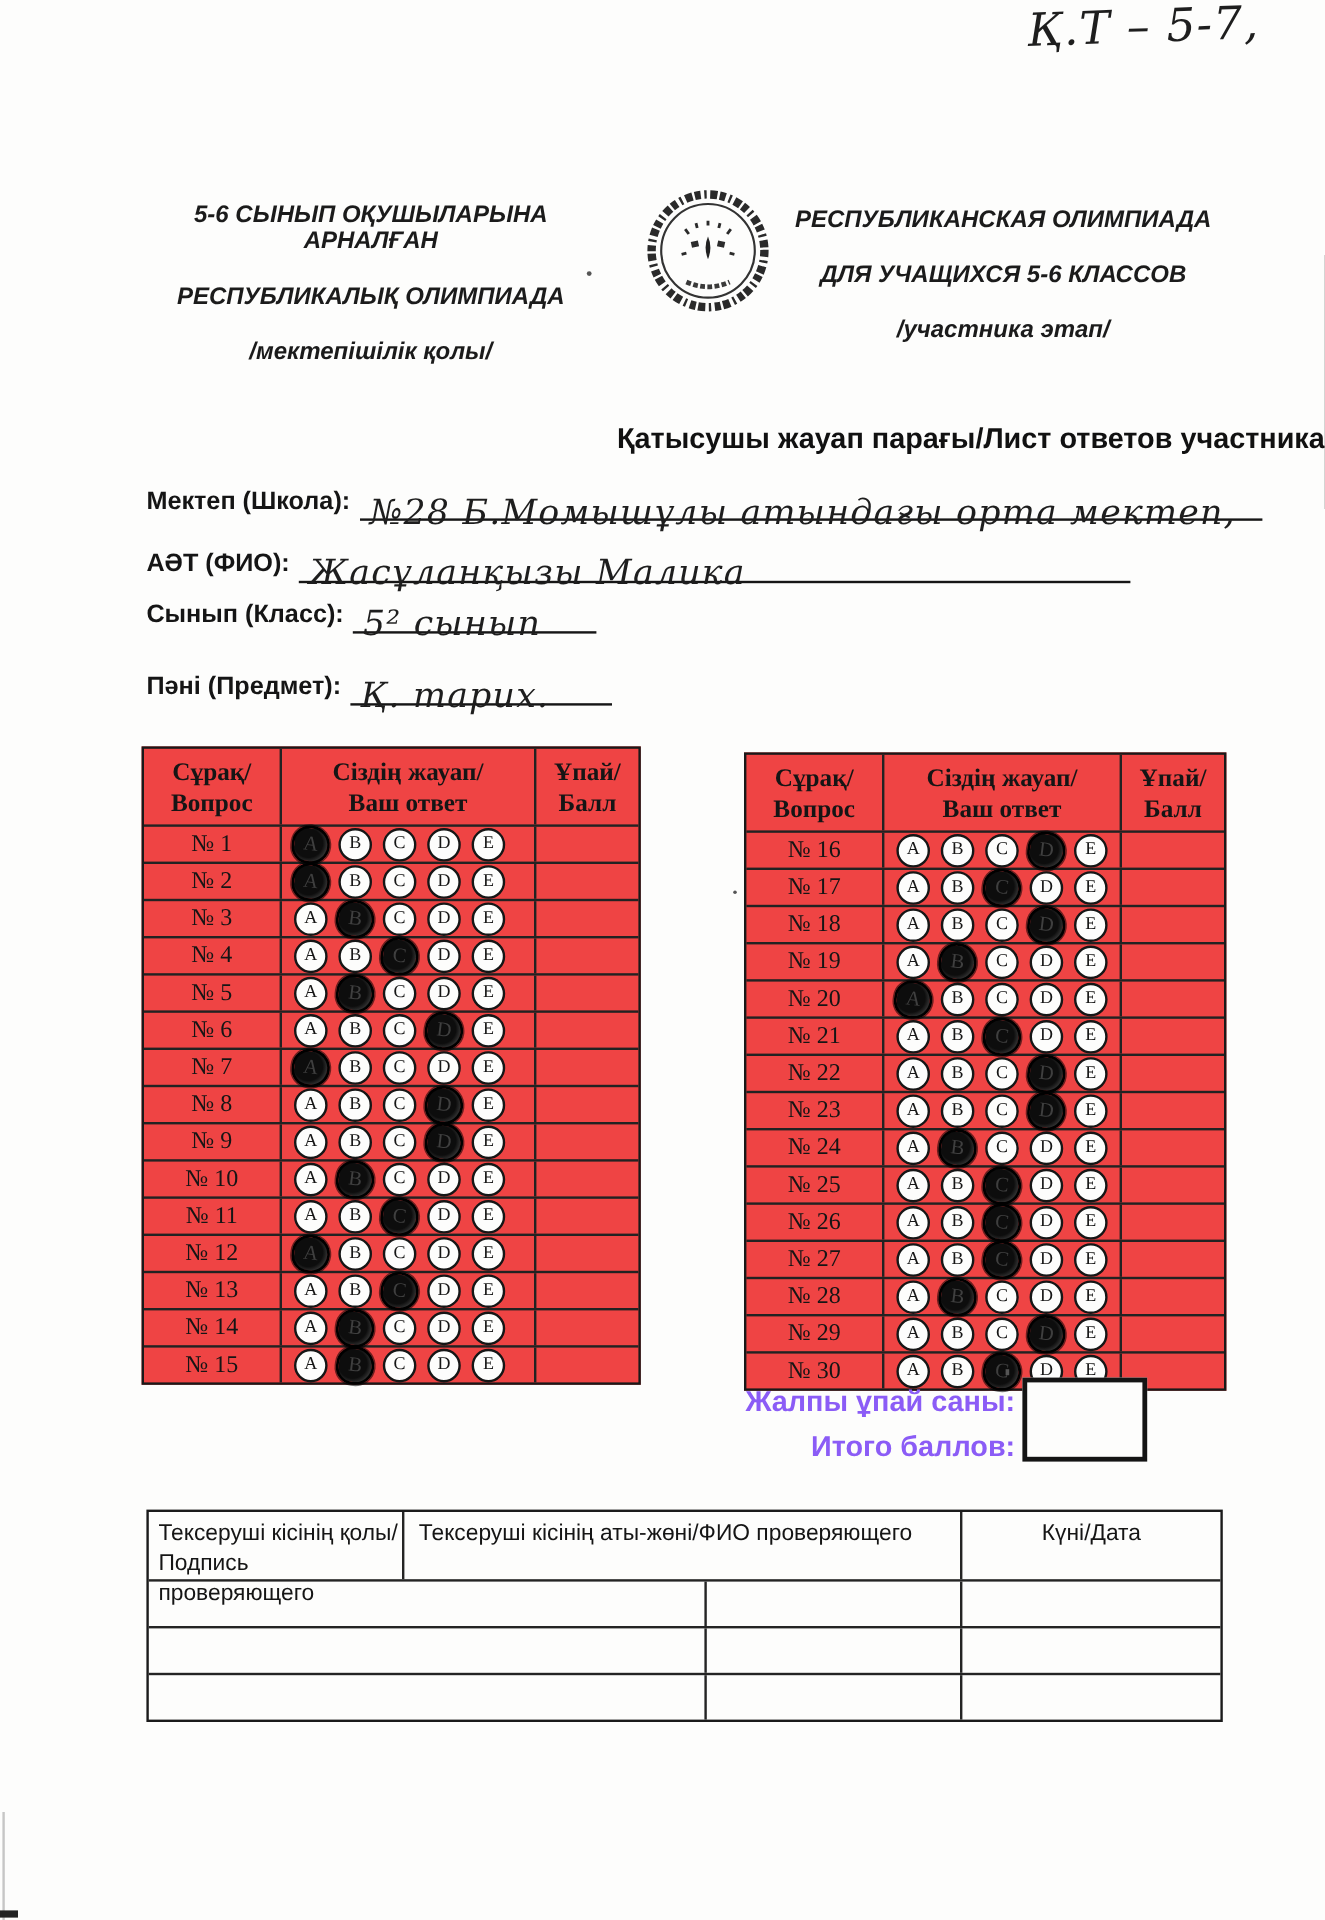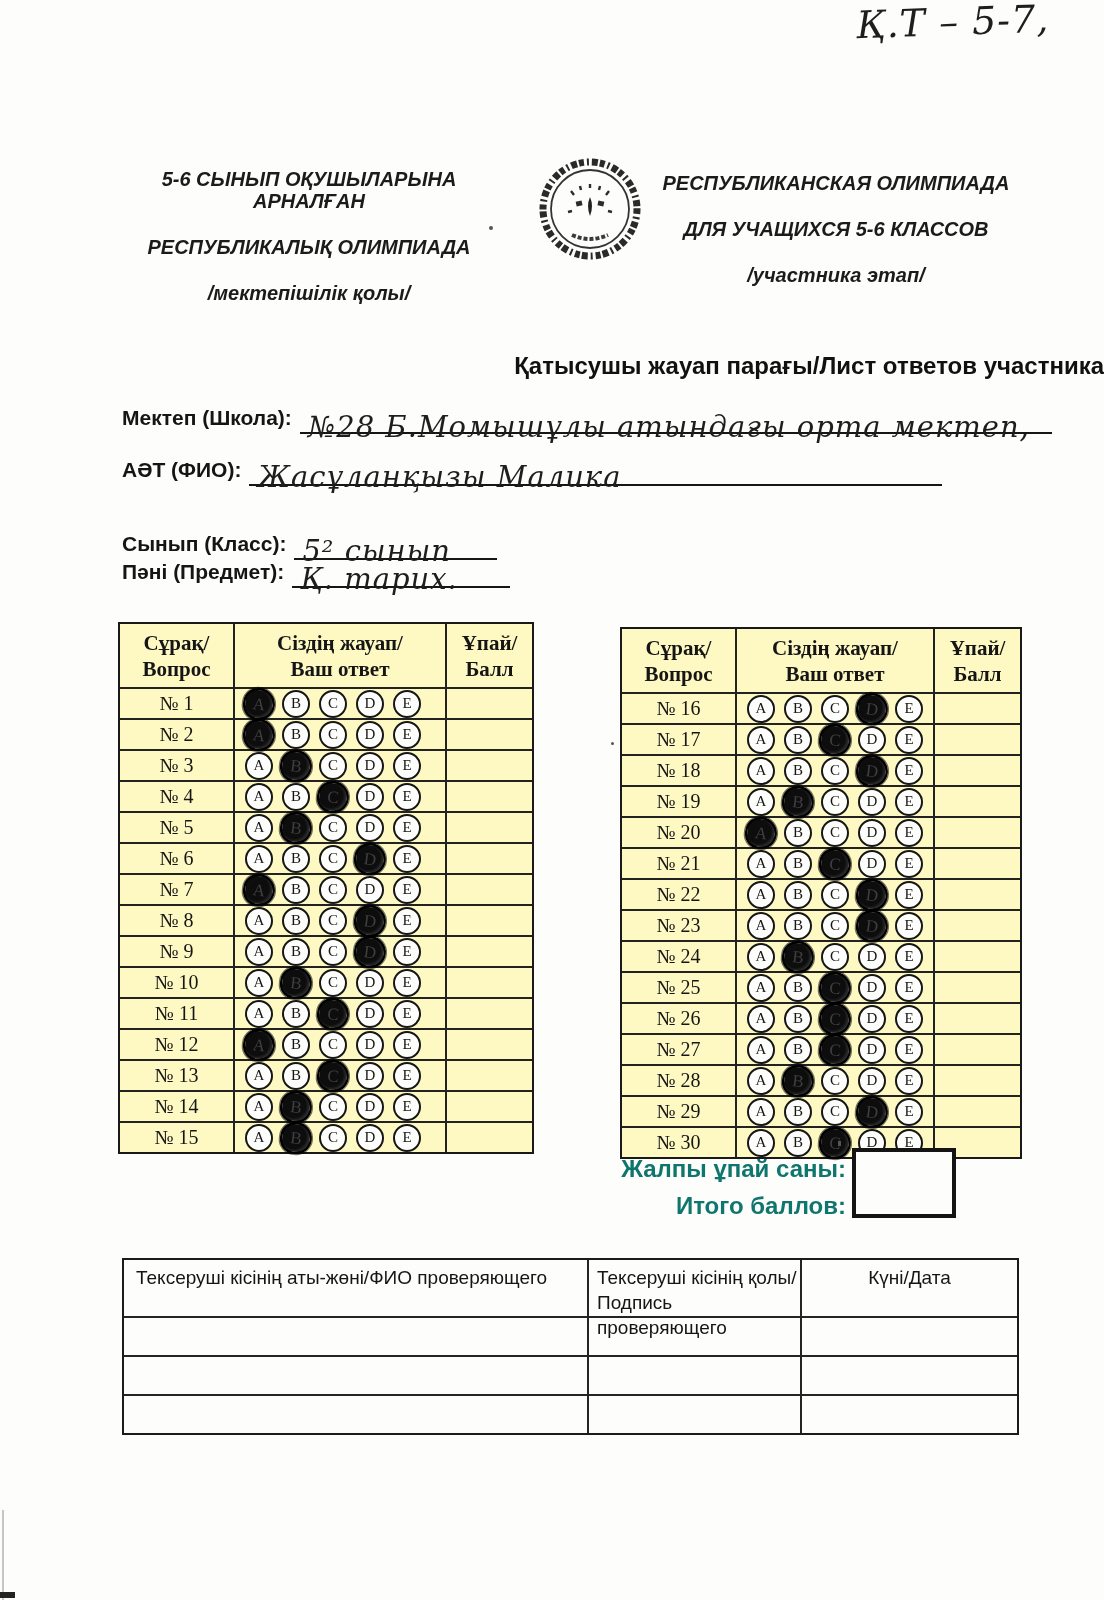--- a/index.html
+++ b/index.html
@@ -33,25 +33,25 @@
     font-size:24px; font-weight:bold; color:#111;
   }
   
   .field { position:absolute; left:122px; display:flex; align-items:flex-end; }
   .flabel { font-size:21px; font-weight:bold; white-space:nowrap; padding-right:8px; padding-bottom:4px; }
   .fvalue { flex:1; border-bottom:2.5px solid #161616; position:relative; height:34px; }
   .fvalue .hand { position:absolute; left:8px; bottom:-10px; font-size:29px; }
   .f-school { top:398px; width:930px; }
   .f-school .hand { bottom:-12px; }
   .f-name   { top:450px; width:820px; }
-  .f-class  { top:524px; width:375px; }
+  .f-class  { top:492px; width:375px; }
   .f-subject{ top:552px; width:388px; }
   
   .atable {
-    position:absolute; border:2.5px solid #191919; background:#fef9c3;
+    position:absolute; border:2.5px solid #191919; background:#ef4444;
     font-family:"Liberation Serif", serif;
   }
   .atable.t1 { top:622px; left:118px; width:412px; }
   .atable.t2 { top:627px; left:620px; width:398px; }
   .arow { display:flex; border-top:2px solid #222; }
   .arow:first-child { border-top:none; }
   .acell { box-sizing:border-box; }
   .col-q { width:115px; border-right:2px solid #222; text-align:center; }
   .col-a { flex:1; border-right:2px solid #222; }
   .col-s { width:85px; }
@@ -67,21 +67,21 @@
   .bubble.marked {
     background:radial-gradient(circle at 42% 46%, #0d0d0d 55%, #2e2e2e 72%, #111 100%);
     color:#3f3f3f; border-color:#000;
     border-radius:48% 52% 50% 46%;
     transform:rotate(7deg) scale(1.14);
     box-shadow:0 0 0 1px rgba(0,0,0,.55);
   }
   
   .totals-labels {
     position:absolute; top:1150px; left:480px; width:366px; text-align:right;
-    font-size:24px; font-weight:bold; line-height:37px; color:#0f766e;
+    font-size:24px; font-weight:bold; line-height:37px; color:#8b5cf6;
   }
   .totals-box {
     position:absolute; top:1148px; left:852px; width:96px; height:62px;
     border:4px solid #141414; background:#fdfdfc;
     font-size:26px; text-align:center; line-height:62px;
   }
   
   .rtable { position:absolute; top:1258px; left:122px; width:893px; border:2.5px solid #1b1b1b; }
   .rrow { display:flex; border-top:2px solid #242424; }
   .rrow:first-child { border-top:none; }
@@ -528,26 +528,26 @@
     </div>
 
   <div class="totals-labels">
     <div>Жалпы ұпай саны:</div>
     <div>Итого баллов:</div>
   </div>
   <div class="totals-box"></div>
 
   <div class="rtable" id="rtable">
       <div class="rrow rhead">
-        <div class="rcell rc1">
-          <div>Тексеруші кісінің аты-жөні/ФИО проверяющего</div>
-        </div>
         <div class="rcell rc2">
           <div>Тексеруші кісінің қолы/</div>
           <div>Подпись проверяющего</div>
+        </div>
+        <div class="rcell rc1">
+          <div>Тексеруші кісінің аты-жөні/ФИО проверяющего</div>
         </div>
         <div class="rcell rc3">
           <div>Күні/Дата</div>
         </div>
       </div>
       <div class="rrow rbody">
         <div class="rcell rc1"></div>
         <div class="rcell rc2"></div>
         <div class="rcell rc3"></div>
       </div>

